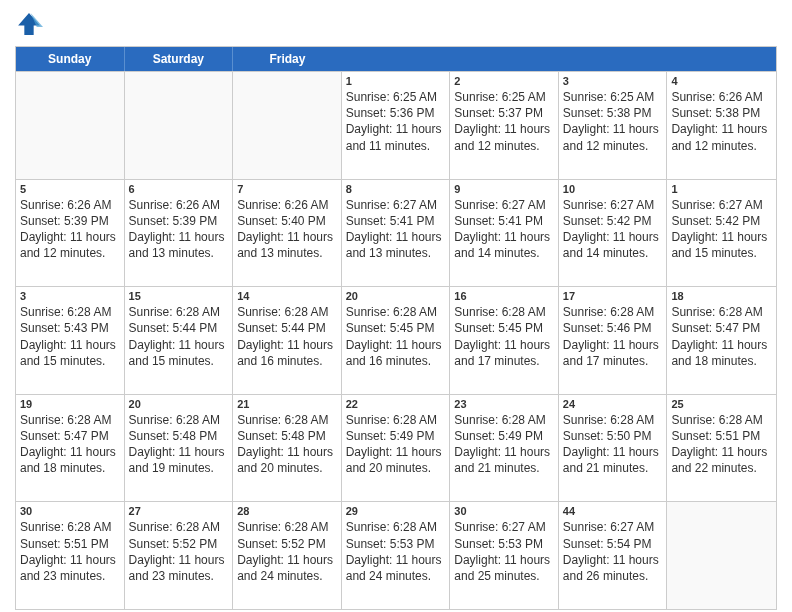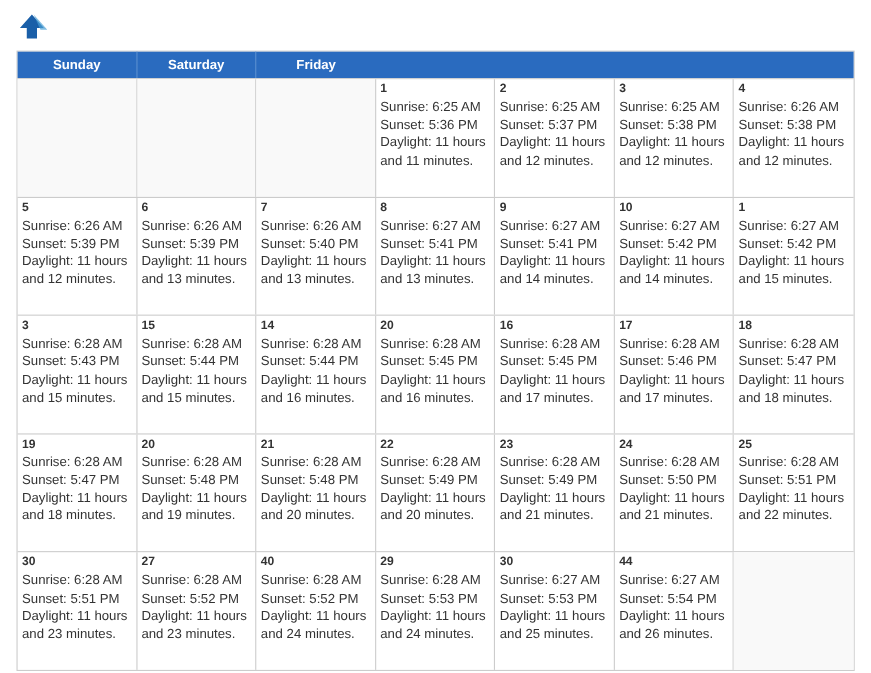--- a/index.html
+++ b/index.html
@@ -303,21 +303,21 @@
 Sunset: 5:51 PM
 Daylight: 11 hours and 23 minutes.</div>
           </div>
           <div class="cal-cell">
             <span class="day-num">27</span>
             <div class="cell-info" style="white-space: pre-line;">Sunrise: 6:28 AM
 Sunset: 5:52 PM
 Daylight: 11 hours and 23 minutes.</div>
           </div>
           <div class="cal-cell">
-            <span class="day-num">40</span>
+            <span class="day-num">28</span>
             <div class="cell-info" style="white-space: pre-line;">Sunrise: 6:28 AM
 Sunset: 5:52 PM
 Daylight: 11 hours and 24 minutes.</div>
           </div>
           <div class="cal-cell">
             <span class="day-num">29</span>
             <div class="cell-info" style="white-space: pre-line;">Sunrise: 6:28 AM
 Sunset: 5:53 PM
 Daylight: 11 hours and 24 minutes.</div>
           </div>

